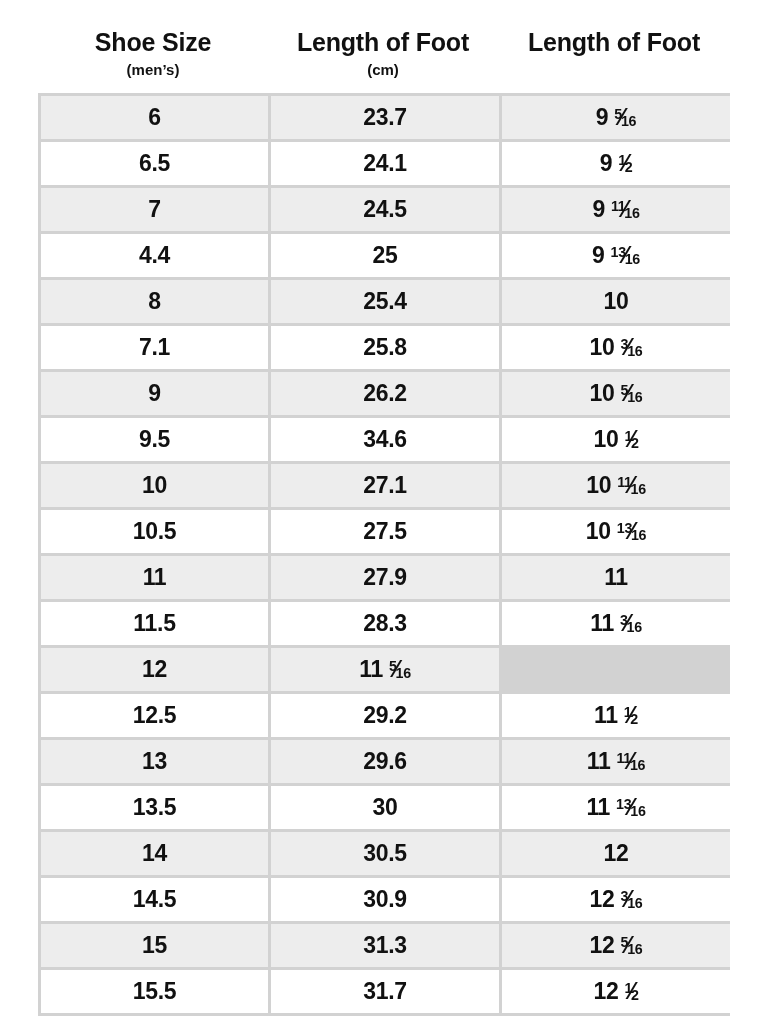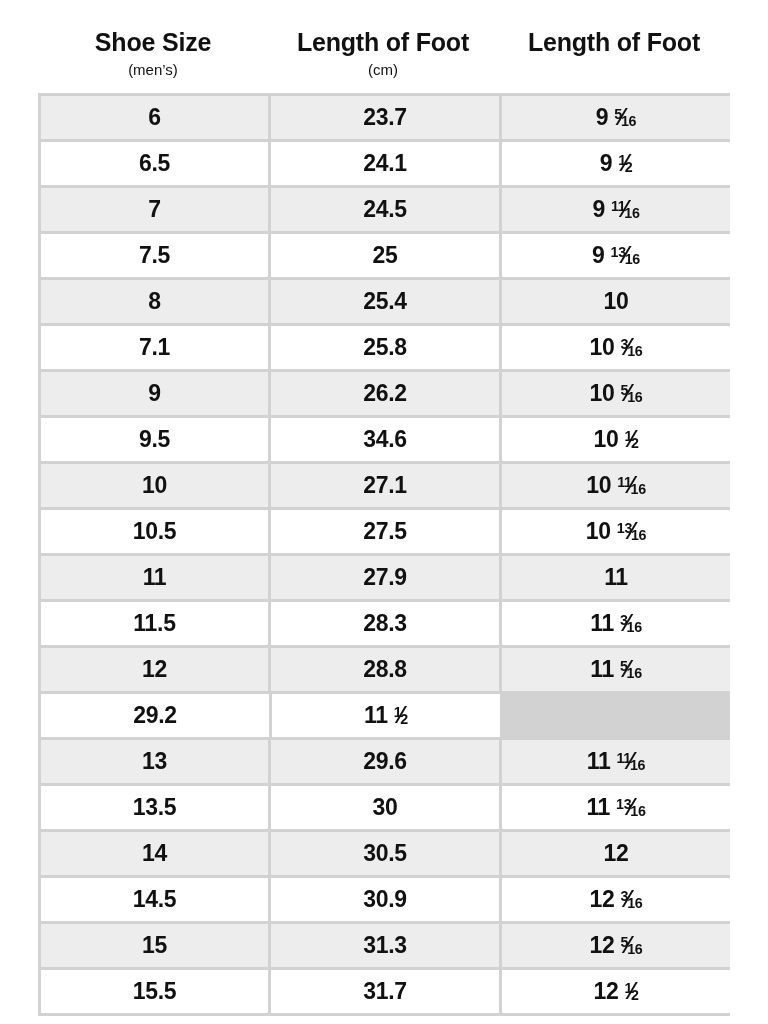--- a/index.html
+++ b/index.html
@@ -41,21 +41,21 @@
 
   .head-title {
     font-size: 25px;
     font-weight: bold;
     letter-spacing: -0.2px;
     white-space: nowrap;
   }
 
   .head-sub {
     font-size: 15px;
-    font-weight: normal;
+    font-weight: bold;
     margin-top: 7px;
     white-space: nowrap;
   }
 
   
   .size-table {
     position: absolute;
     left: 38px;
     top: 93px;
     width: 692px;
@@ -156,21 +156,21 @@
       </div>
       <div class="size-row shaded">
         <div class="cell col-size">7</div>
         <div class="cell col-cm">24.5</div>
         <div class="cell col-inches">
           <span class="whole">9</span>
           <span class="frac"><span class="num">11</span><span class="bar">⁄</span><span class="den">16</span></span>
         </div>
       </div>
       <div class="size-row plain">
-        <div class="cell col-size">7.5</div>
+        <div class="cell col-size">4.4</div>
         <div class="cell col-cm">25</div>
         <div class="cell col-inches">
           <span class="whole">9</span>
           <span class="frac"><span class="num">13</span><span class="bar">⁄</span><span class="den">16</span></span>
         </div>
       </div>
       <div class="size-row shaded">
         <div class="cell col-size">8</div>
         <div class="cell col-cm">25.4</div>
         <div class="cell col-inches">
@@ -227,27 +227,27 @@
       <div class="size-row plain">
         <div class="cell col-size">11.5</div>
         <div class="cell col-cm">28.3</div>
         <div class="cell col-inches">
           <span class="whole">11</span>
           <span class="frac"><span class="num">3</span><span class="bar">⁄</span><span class="den">16</span></span>
         </div>
       </div>
       <div class="size-row shaded">
         <div class="cell col-size">12</div>
-        <div class="cell col-cm">28.8</div>
         <div class="cell col-inches">
           <span class="whole">11</span>
           <span class="frac"><span class="num">5</span><span class="bar">⁄</span><span class="den">16</span></span>
         </div>
       </div>
       <div class="size-row plain">
+        <div class="cell col-size">12.5</div>
         <div class="cell col-cm">29.2</div>
         <div class="cell col-inches">
           <span class="whole">11</span>
           <span class="frac"><span class="num">1</span><span class="bar">⁄</span><span class="den">2</span></span>
         </div>
       </div>
       <div class="size-row shaded">
         <div class="cell col-size">13</div>
         <div class="cell col-cm">29.6</div>
         <div class="cell col-inches">

